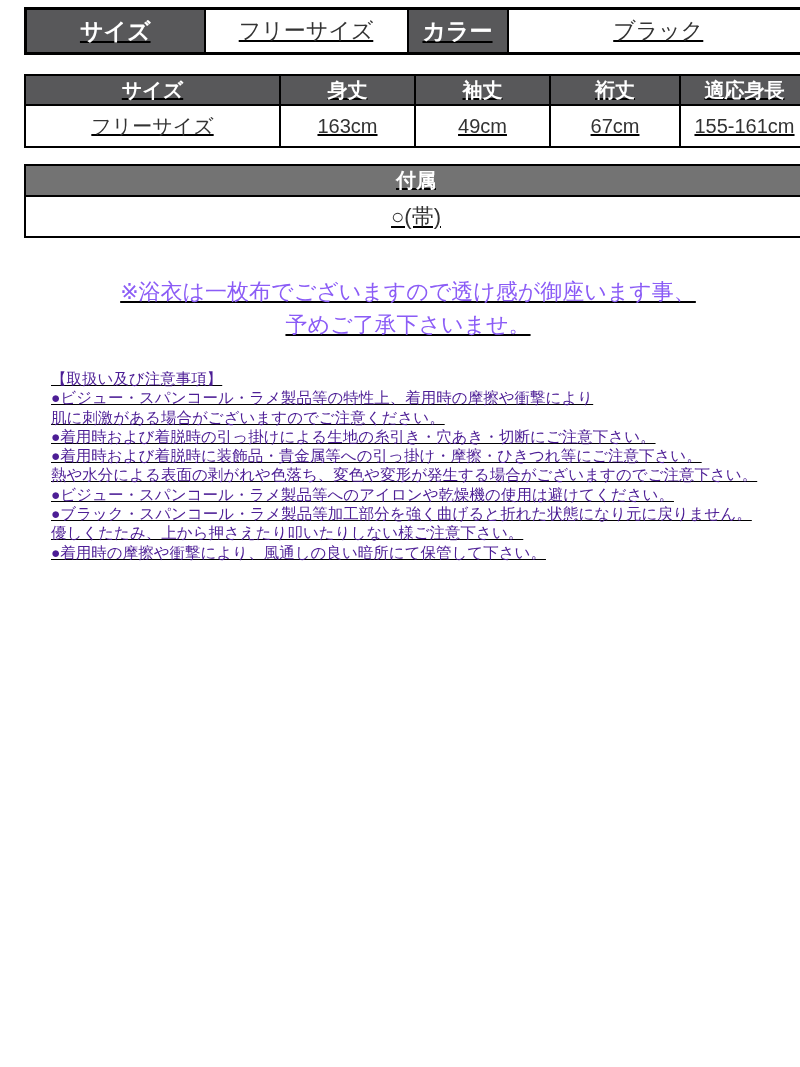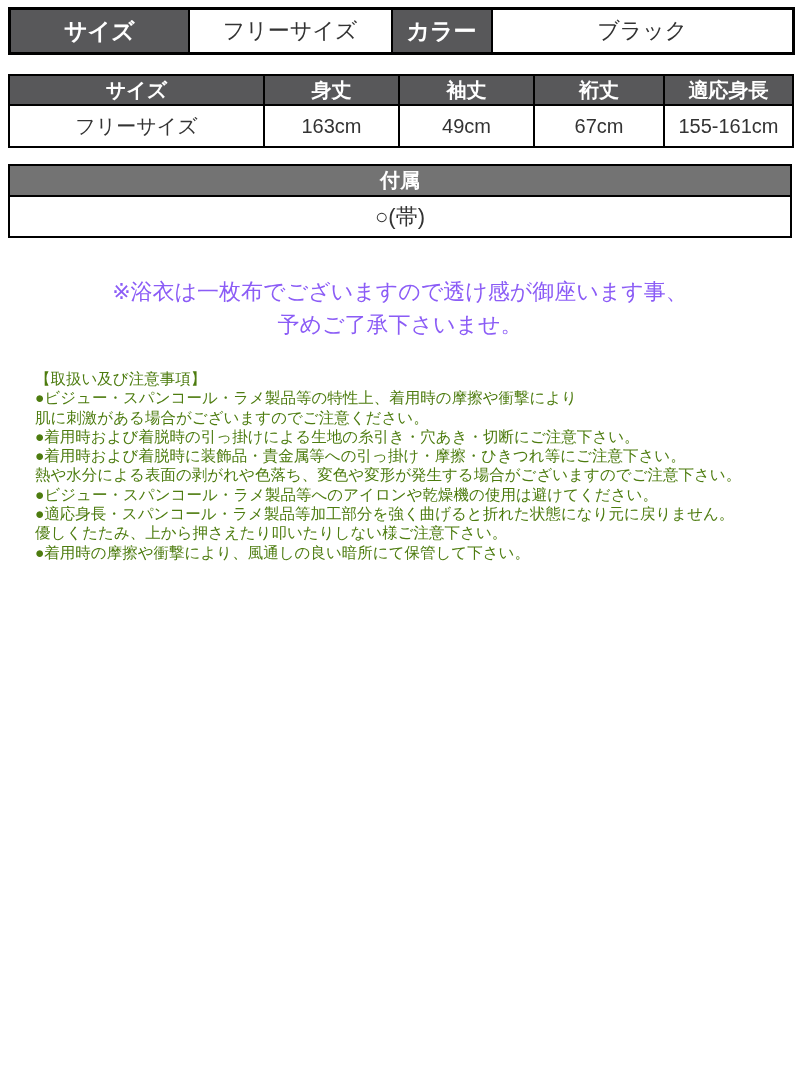--- a/index.html
+++ b/index.html
@@ -2,21 +2,21 @@
 <html><head>
 <meta charset="utf-8">
 <style>
   * { box-sizing: border-box; margin: 0; padding: 0; }
   html, body {
     width: 800px;
     background: #ffffff;
     font-family: "Liberation Sans", "DejaVu Sans", sans-serif;
   }
   body { height: 1067px; overflow: hidden; }
-  .page { padding: 7px 8px 0 8px; }
+  .page { padding: 7px 8px 0 24px; text-decoration: underline; }
 
   table {
     border-collapse: collapse;
     width: 784px;
     table-layout: fixed;
   }
   .t1 { border: 3px solid #000; }
   .t1 td { border: 2.5px solid #000; }
   .hd {
     background: #58585a;
@@ -83,21 +83,21 @@
     font-size: 22px;
     line-height: 33px;
     color: #8b5cf6;
   }
 
   .care {
     margin-top: 28px;
     padding: 0 18px 0 27px;
     font-size: 15.5px;
     line-height: 19.3px;
-    color: #4d7c0f;
+    color: #4c1d95;
   }
   .care div { white-space: nowrap; }
 </style>
 </head>
 <body>
 
 <div class="page">
 
   <table class="t1">
     <colgroup>
@@ -159,18 +159,18 @@
   </div>
 
   <div class="care">
     <div>【取扱い及び注意事項】</div>
     <div>●ビジュー・スパンコール・ラメ製品等の特性上、着用時の摩擦や衝撃により</div>
     <div>肌に刺激がある場合がございますのでご注意ください。</div>
     <div>●着用時および着脱時の引っ掛けによる生地の糸引き・穴あき・切断にご注意下さい。</div>
     <div>●着用時および着脱時に装飾品・貴金属等への引っ掛け・摩擦・ひきつれ等にご注意下さい。</div>
     <div>熱や水分による表面の剥がれや色落ち、変色や変形が発生する場合がございますのでご注意下さい。</div>
     <div>●ビジュー・スパンコール・ラメ製品等へのアイロンや乾燥機の使用は避けてください。</div>
-    <div>●適応身長・スパンコール・ラメ製品等加工部分を強く曲げると折れた状態になり元に戻りません。</div>
+    <div>●ブラック・スパンコール・ラメ製品等加工部分を強く曲げると折れた状態になり元に戻りません。</div>
     <div>優しくたたみ、上から押さえたり叩いたりしない様ご注意下さい。</div>
     <div>●着用時の摩擦や衝撃により、風通しの良い暗所にて保管して下さい。</div>
   </div>
 
 </div>
 
 </body></html>

